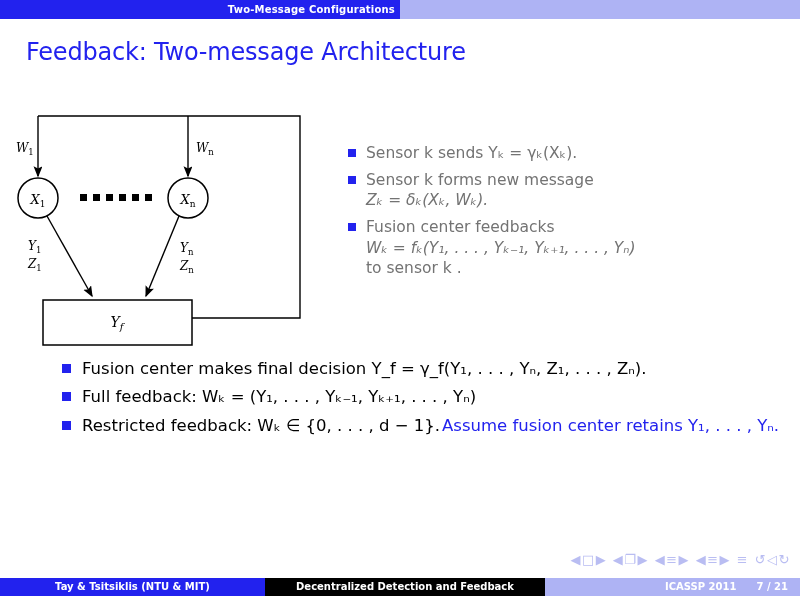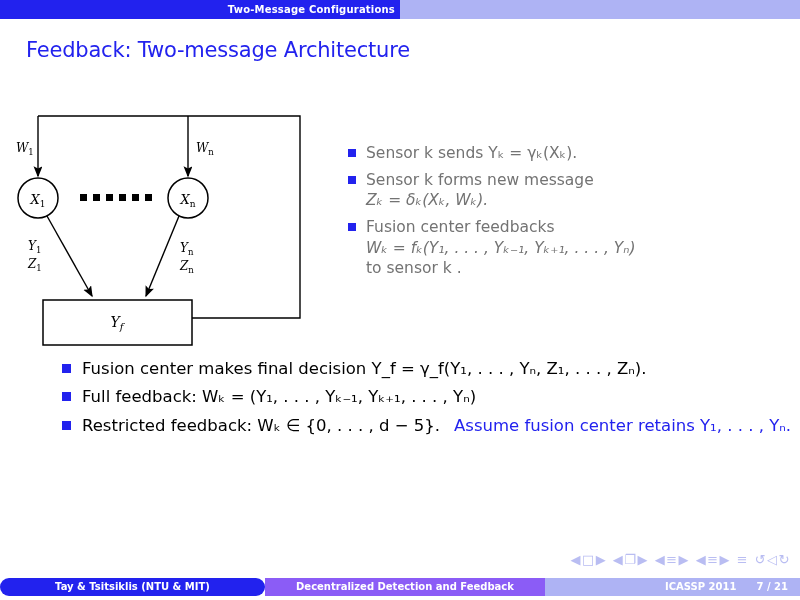--- a/index.html
+++ b/index.html
@@ -21,21 +21,21 @@
   }
   #headerbar .hdr-title{
     position:absolute;left:0;top:0;width:395px;height:15px;
     line-height:19px;text-align:right;
     color:#ffffff;font-size:10px;font-weight:bold;
     letter-spacing:.2px;
   }
   
   #slide-title{
     position:absolute;left:26px;top:38px;
-    color:#2222ee;font-size:21px;font-weight:normal;
+    color:#2222ee;font-size:24px;font-weight:normal;
     letter-spacing:-0.2px;white-space:nowrap;
   }
   
   #diagram{position:absolute;left:0px;top:100px;width:330px;height:260px;}
   #diagram svg{display:block;}
   
   #right-bullets{
     position:absolute;left:348px;top:143px;width:452px;
     color:#737373;font-size:15.5px;
   }
@@ -58,22 +58,22 @@
   #navbar{
     position:absolute;right:8px;top:552px;
     color:#b9bdf2;font-size:13px;letter-spacing:1.5px;
     white-space:nowrap;user-select:none;
   }
   #navbar span{padding:0 1px;}
   
   #footer{position:absolute;left:0;top:578px;width:800px;height:18px;}
   .f-seg{position:absolute;top:0;height:18px;line-height:18px;
          font-size:10px;font-weight:bold;color:#ffffff;}
-  .f-a{left:0;width:265px;background:#2222ee;text-align:center;border-radius:9px;}
-  .f-b{left:265px;width:280px;background:#8b5cf6;text-align:center;}
+  .f-a{left:0;width:265px;background:#2222ee;text-align:center;}
+  .f-b{left:265px;width:280px;background:#000000;text-align:center;}
   .f-c{left:545px;width:255px;background:#aeb3f4;}
   .f-c .conf{position:absolute;left:120px;top:0;text-align:right;}
   .f-c .pg{position:absolute;right:12px;top:0;margin-left:13px;}
 </style>
 </head>
 <body>
 
 <div id="headerbar">
   <div class="seg-dark"></div>
   <div class="seg-light"></div>
@@ -178,21 +178,21 @@
   <div class="bullet-row">
     <div class="bullet-sq"></div>
     <div class="bullet-text">
       <span class="ln">Full feedback: Wₖ = (Y₁, . . . , Yₖ₋₁, Yₖ₊₁, . . . , Yₙ)</span>
     </div>
   </div>
 
   <div class="bullet-row">
     <div class="bullet-sq"></div>
     <div class="bullet-text">
-      <span class="ln"><span>Restricted feedback: Wₖ ∈ {0, . . . , d − 5}.</span><span class="blue" style="margin-left:14px">Assume fusion center retains Y₁, . . . , Yₙ.</span></span>
+      <span class="ln"><span>Restricted feedback: Wₖ ∈ {0, . . . , d − 1}.</span><span class="blue" style="margin-left:2px">Assume fusion center retains Y₁, . . . , Yₙ.</span></span>
     </div>
   </div>
 
 </div>
 
 <div id="navbar">
   <span>◀□▶ ◀❐▶ ◀≡▶ ◀≡▶ ≡ ↺◁↻</span>
 </div>
 
 <div id="footer">

